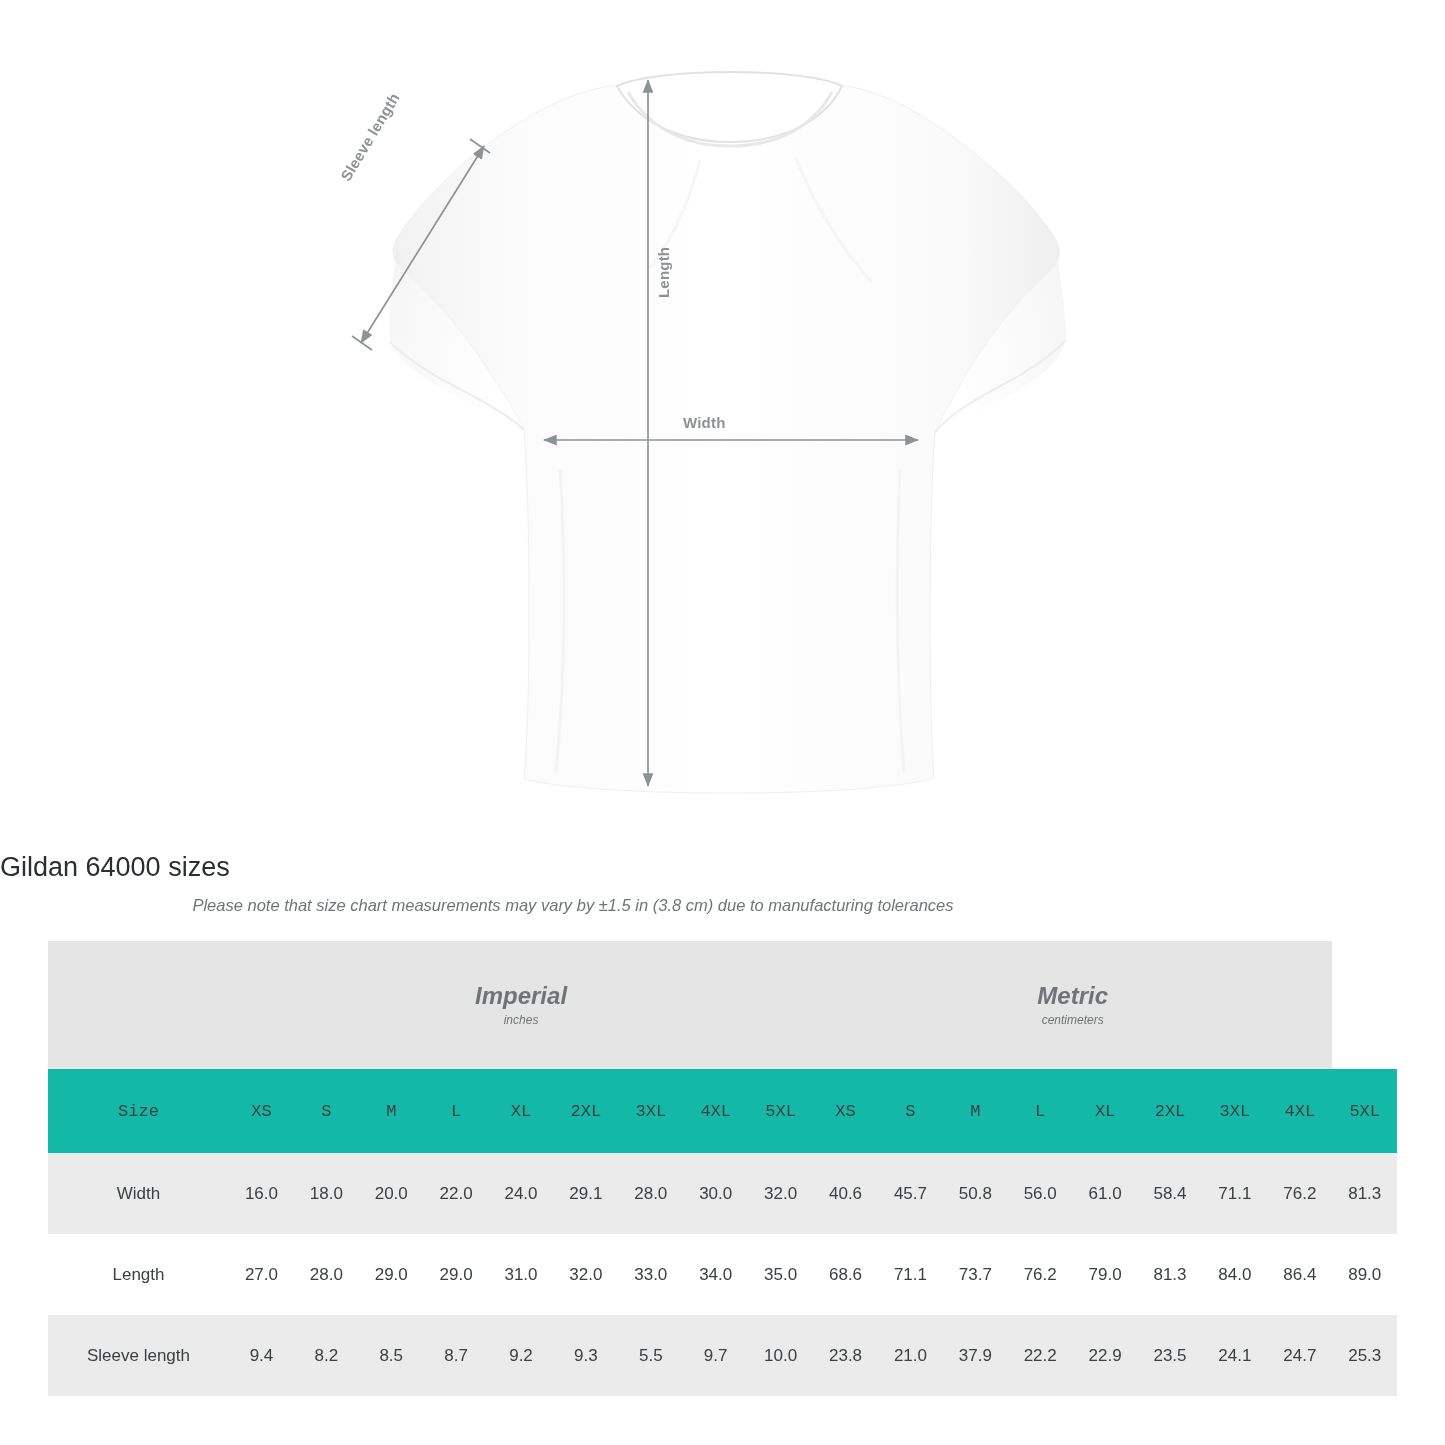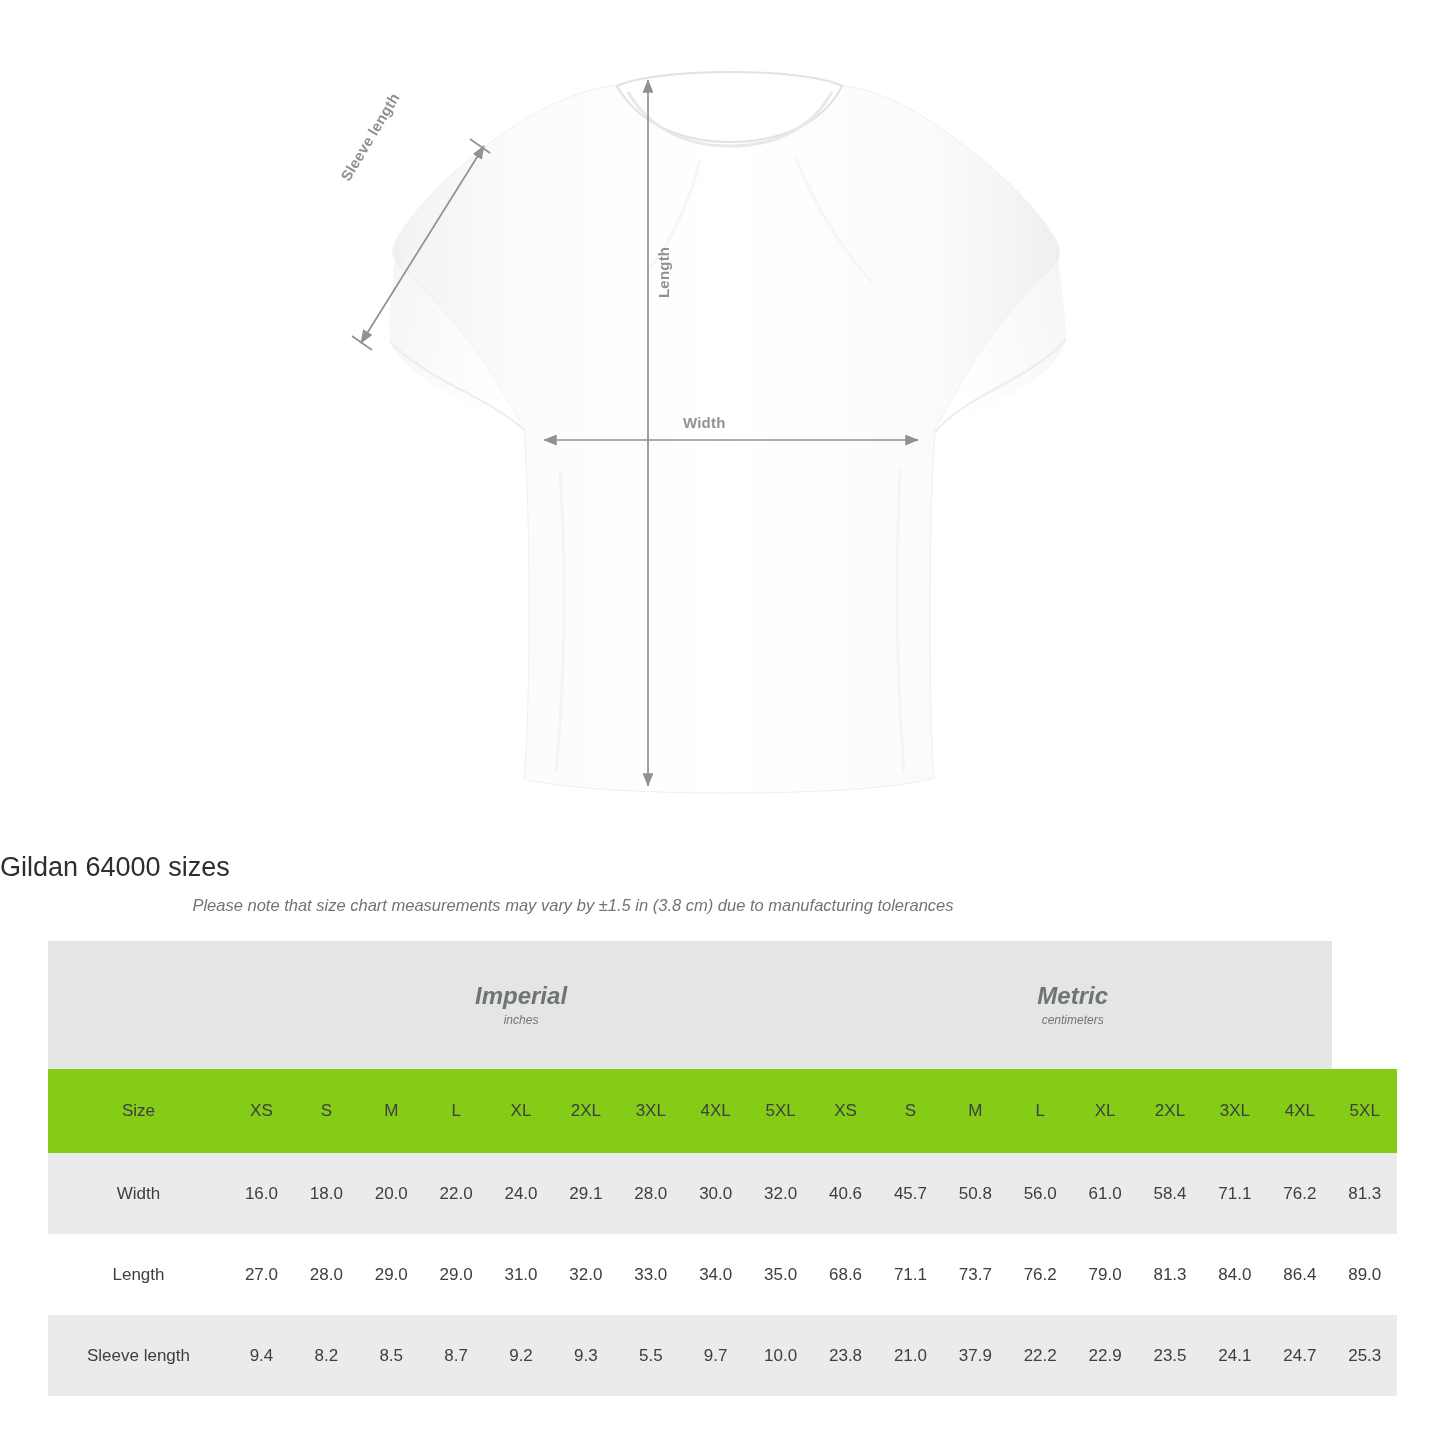--- a/index.html
+++ b/index.html
@@ -97,25 +97,26 @@
     line-height: 1.25;
   }
   .unit-sub {
     font-size: 12px;
     font-style: italic;
     color: #6f7577;
     line-height: 1.5;
   }
 
   tr.head-row td {
-    background: #84cc16;
+    background: #14b8a6;
     height: 84px;
     font-size: 17px;
     font-weight: bold;
     color: #3c4043;
+    font-family: Liberation Mono, monospace;
   }
   tr.head-row td.rowlabel { font-size: 17px; }
 
   tr.data-row td {
     height: 81px;
     font-size: 17px;
     color: #3c4043;
   }
   tr.data-row.shade td { background: #ebebeb; }
   tr.data-row.plain td { background: #ffffff; }

